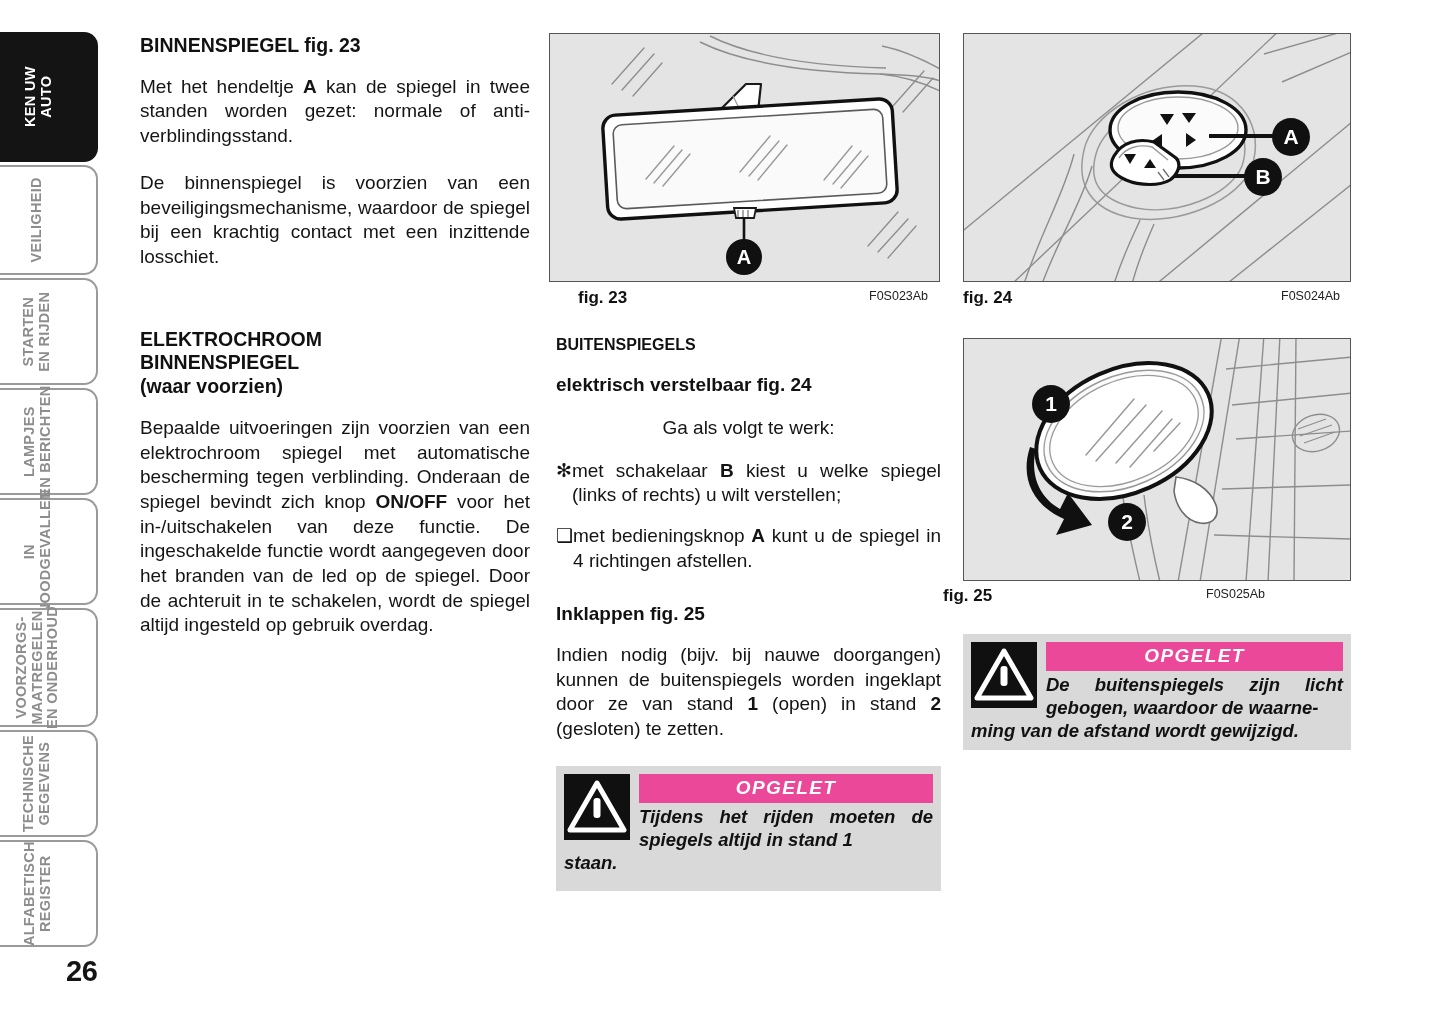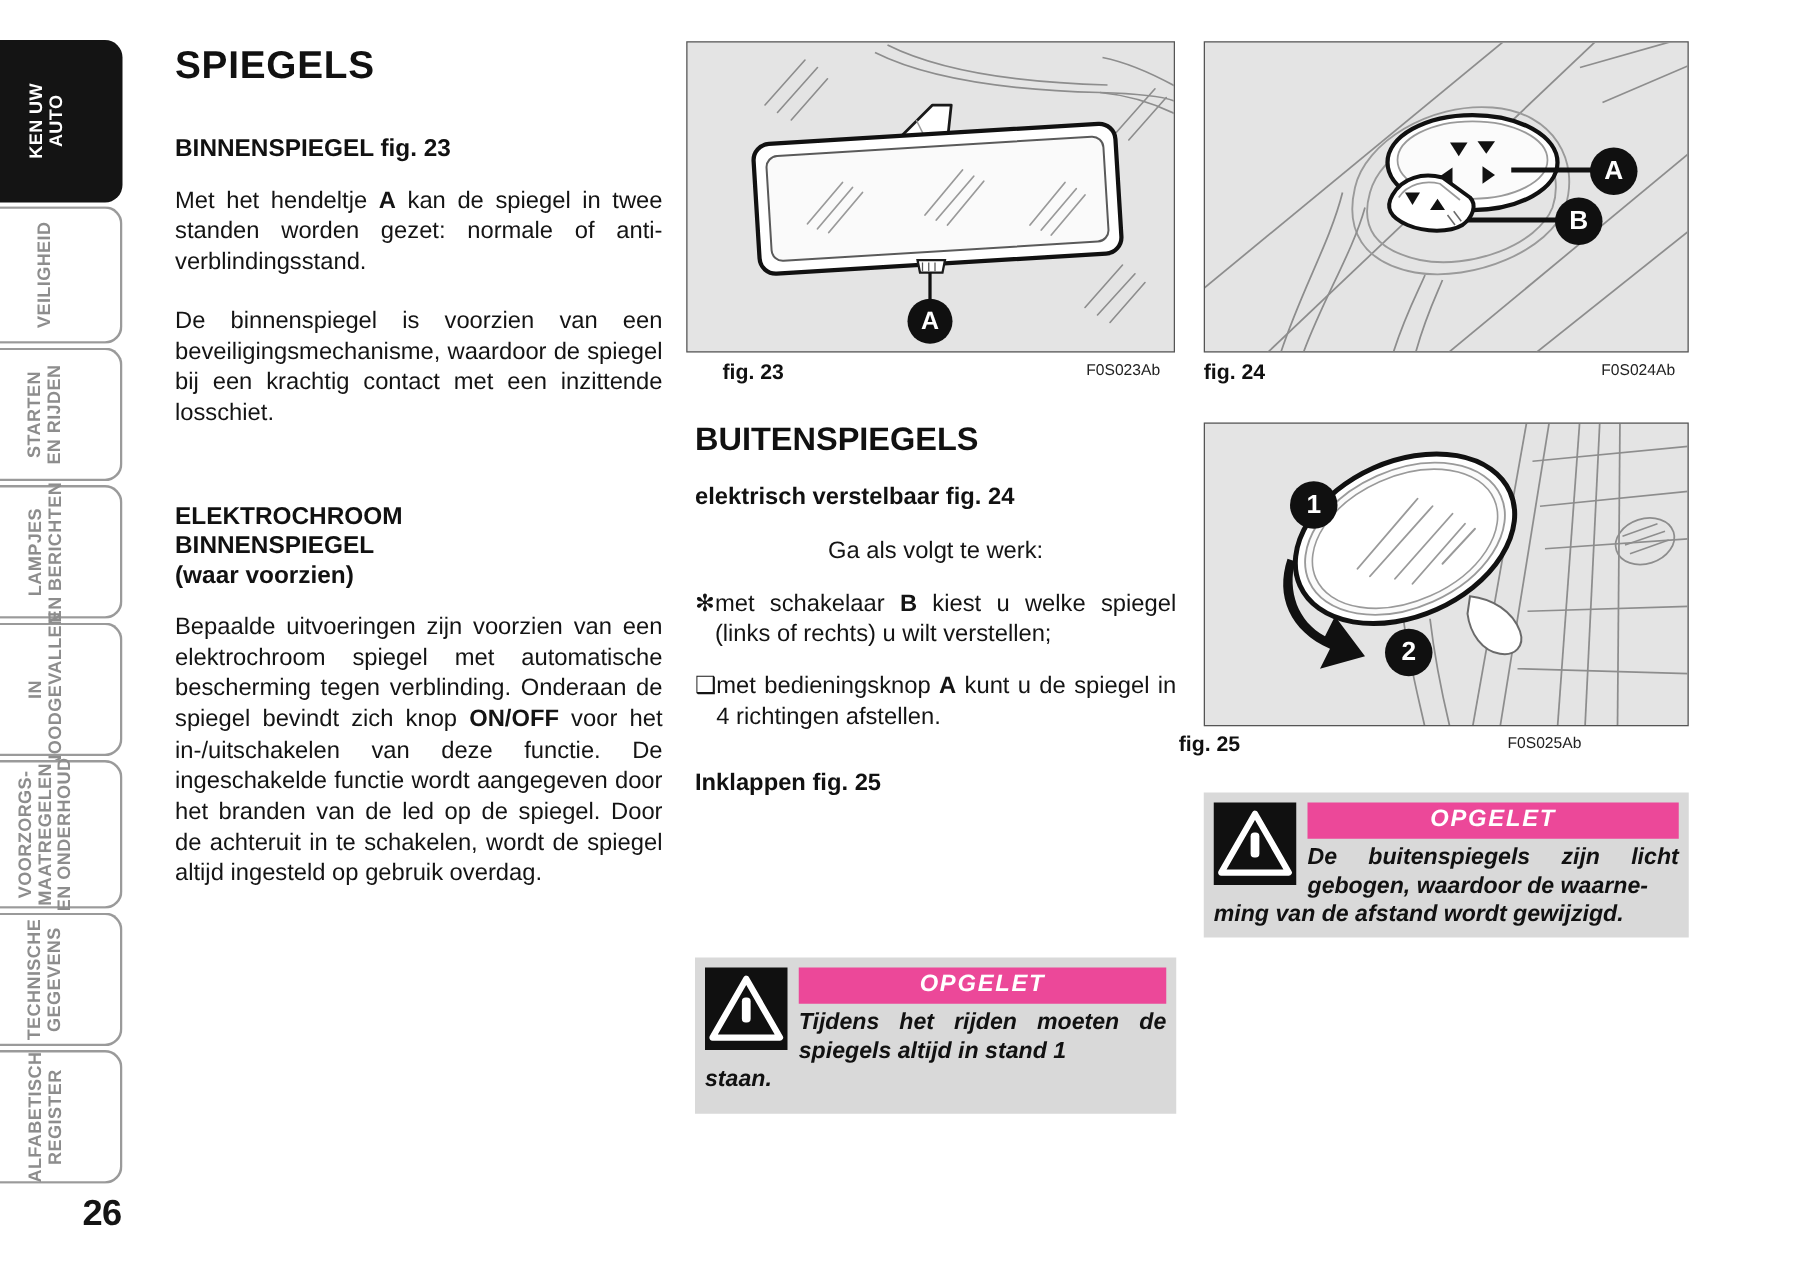--- a/index.html
+++ b/index.html
@@ -120,21 +120,21 @@
   }
 
   
   #mid-col {
     position: absolute;
     left: 556px;
     top: 336px;
     width: 385px;
   }
   h2.mid-head {
-    font-size: 26px;
+    font-size: 16px;
     font-weight: bold;
     margin: 0 0 20px 0;
     color: #111;
   }
   h3.mid-sub {
     font-size: 19px;
     font-weight: bold;
     margin: 0 0 20px 0;
     color: #111;
   }
@@ -241,21 +241,20 @@
   </div>
 
   <div class="tab inactive" style="top:840px; height:107px;">
     <div class="tab-label"><span>ALFABETISCH</span><br><span>REGISTER</span></div>
   </div>
 </div>
 
 <div id="page-number">26</div>
 
 <div id="left-col">
-  <h1 class="chapter-title">SPIEGELS</h1>
 
   <h2 class="sec-head">BINNENSPIEGEL fig. 23</h2>
 
   <p class="body"><span>Met het hendeltje </span><b>A</b><span> kan de spiegel in twee standen worden gezet: normale of anti-verblindingsstand.</span></p>
 
   <p class="body">De binnenspiegel is voorzien van een beveiligingsmechanisme, waardoor de spiegel bij een krachtig contact met een inzittende losschiet.</p>
 
   <div class="gap-lg"></div>
 
   <h2 class="sec-head"><span>ELEKTROCHROOM</span><br><span>BINNENSPIEGEL</span><br><span>(waar voorzien)</span></h2>
@@ -433,20 +432,21 @@
     <span class="bullet-text"><span>met schakelaar </span><b>B</b><span> kiest u welke spiegel (links of rechts) u wilt verstellen;</span></span>
   </div>
 
   <div class="bullet-row" style="margin-bottom:30px;">
     <span class="bullet-mark">❑</span>
     <span class="bullet-text"><span>met bedieningsknop </span><b>A</b><span> kunt u de spiegel in 4 richtingen afstellen.</span></span>
   </div>
 
   <h3 class="mid-sub" style="margin-bottom:18px;">Inklappen fig. 25</h3>
 
+  <p class="body"><span>Indien nodig (bijv. bij nauwe doorgangen) kunnen de buitenspiegels worden ingeklapt door ze van stand </span><b>1</b><span> (open) in stand </span><b>2</b><span> (gesloten) te zetten.</span></p>
 </div>
 
 <div class="warn-box clearfix" style="left:556px; top:766px; width:385px; height:125px;">
   <div class="warn-icon">
     <svg width="66" height="66" viewBox="0 0 66 66">
       <polygon points="33,9 60,56 6,56" fill="none" stroke="#ffffff" stroke-width="5" stroke-linejoin="round"></polygon>
       <rect x="29.5" y="24" width="7" height="20" rx="3" fill="#ffffff"></rect>
     </svg>
   </div>
   <div class="warn-head">OPGELET</div>

